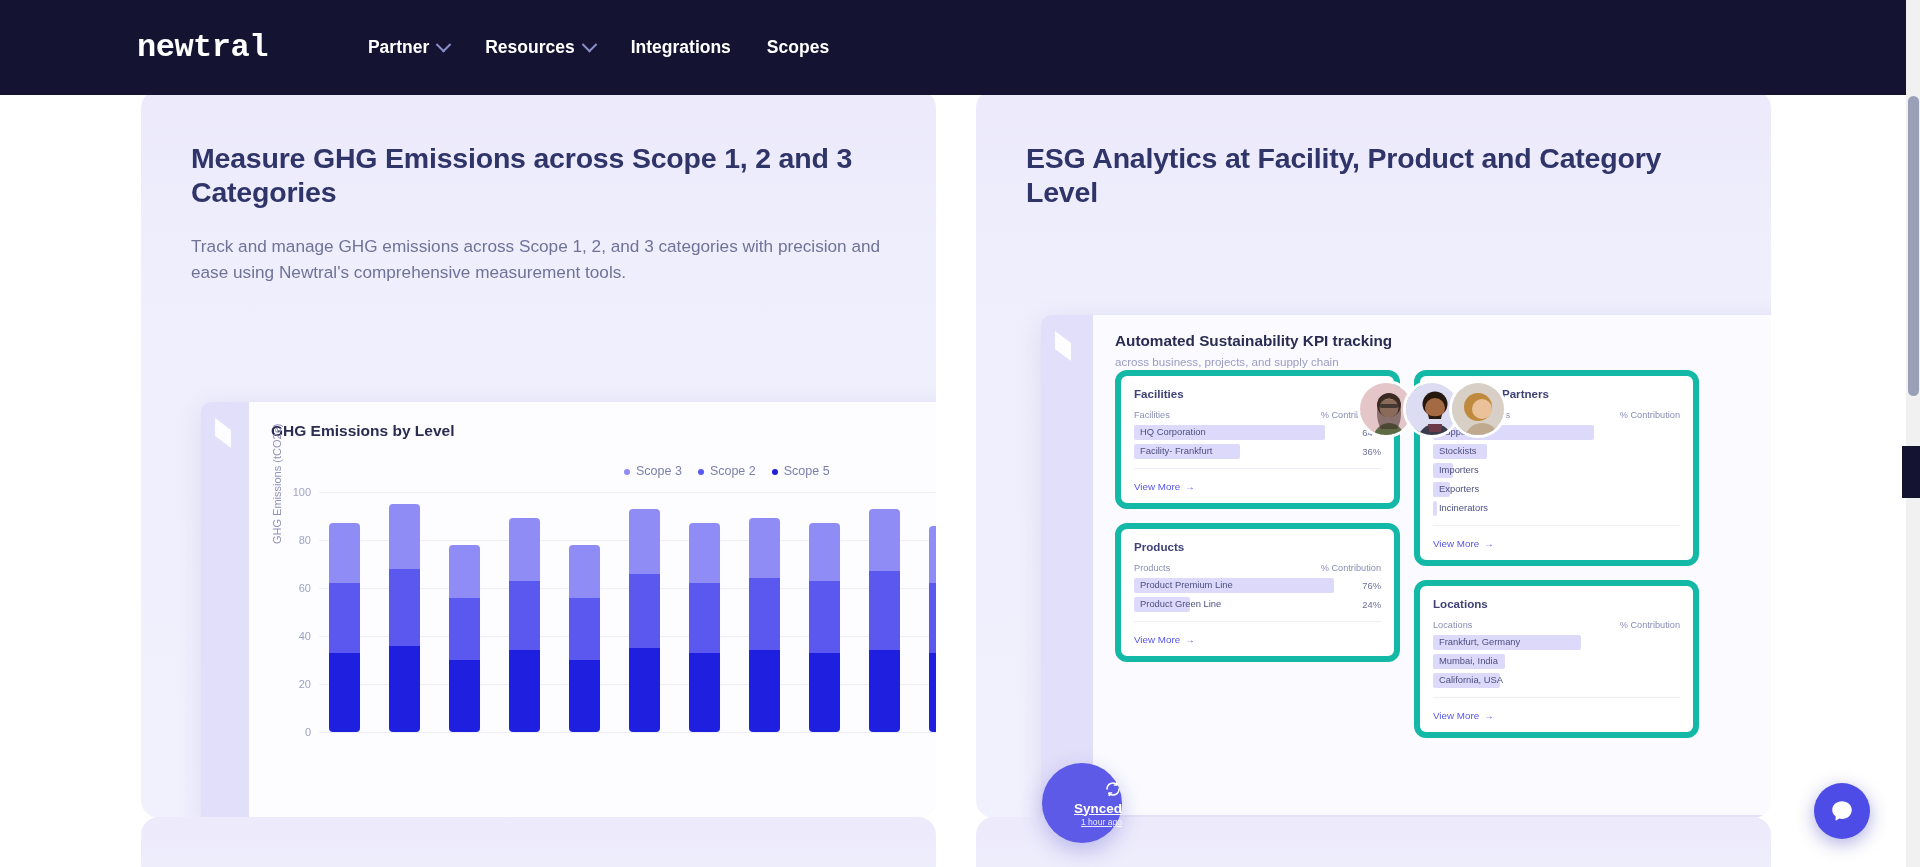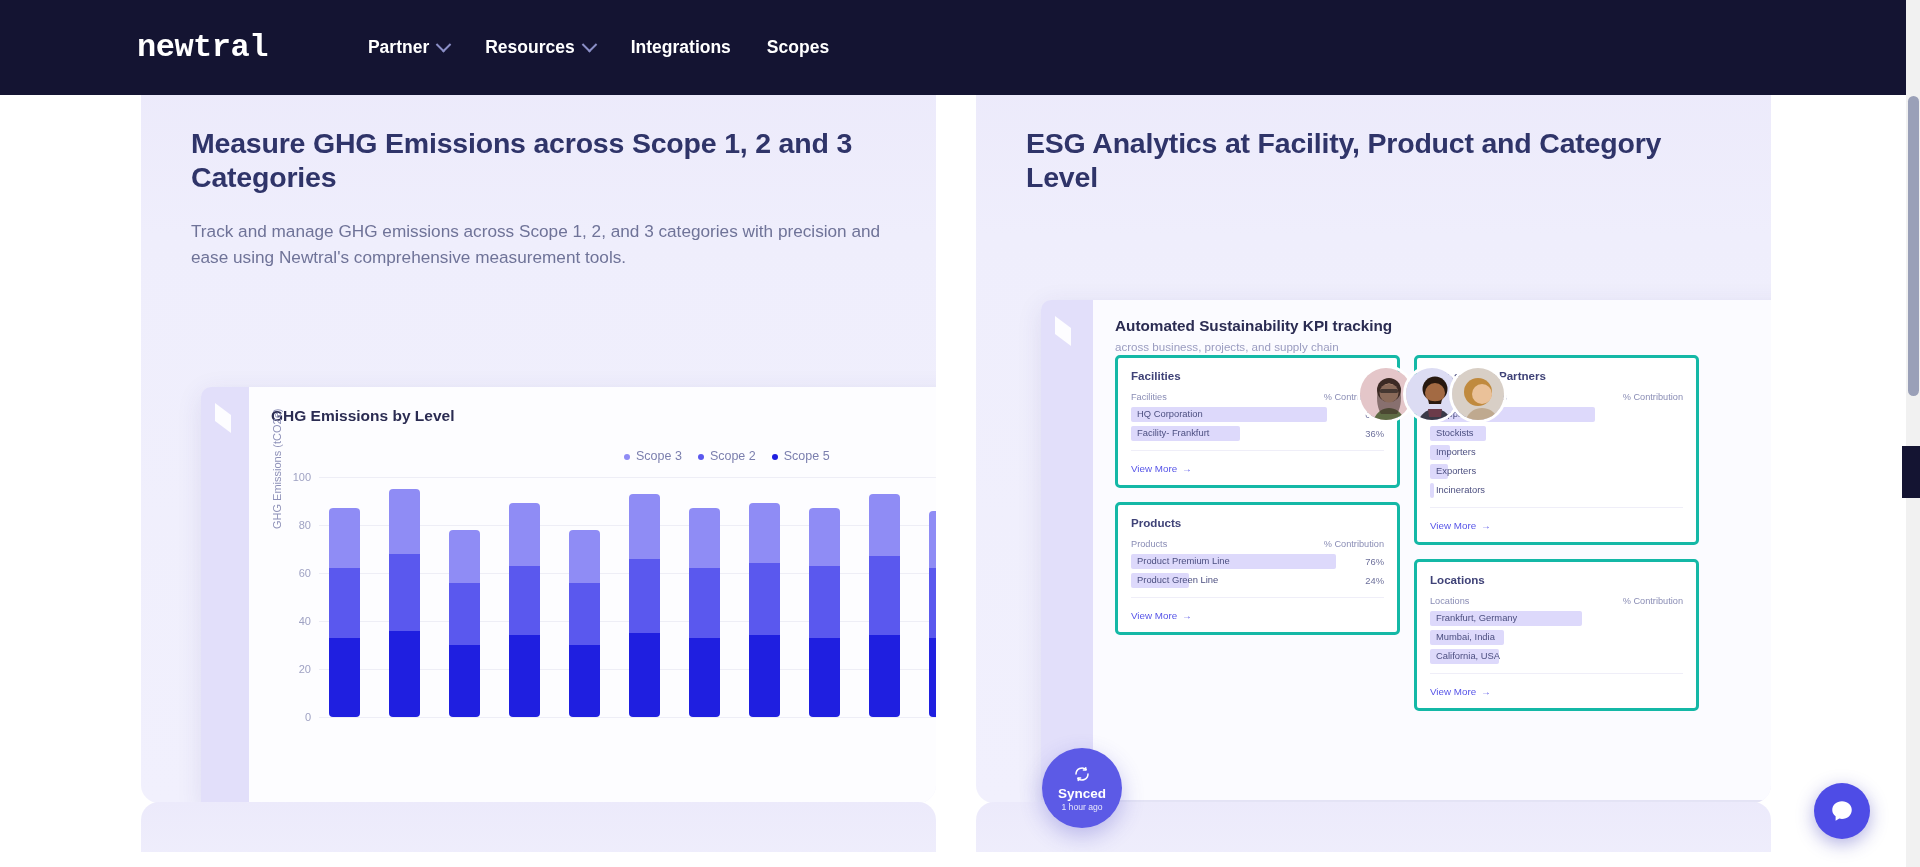--- a/index.html
+++ b/index.html
@@ -57,21 +57,21 @@
     background: #ffffff;
     border: none; border-radius: 6px;
     color: #3f3f7a;
     font-family: "Liberation Sans", sans-serif;
     font-size: 17px; font-weight: 600;
     cursor: pointer;
   }
 
   
   .page {
-    position: absolute; top: 80px; left: 0;
+    position: absolute; top: 95px; left: 0;
     width: 1920px; height: 772px;
     background: #ffffff;
     overflow: hidden;
   }
 
   .cards-row {
     position: absolute;
     top: -5px; left: 141px;
     display: flex;
     gap: 40px;
@@ -226,22 +226,22 @@
   .kpi-h2 { color: #9a9cc0; font-size: 11.6px; margin-top: 5px; }
   .panels {
     position: absolute;
     top: 55px; left: 22px;
     display: flex; gap: 14px;
   }
   .panel-col { display: flex; flex-direction: column; gap: 14px; }
   .panel {
     width: 285px;
     background: #ffffff;
-    border: 3px solid #14b8a6;
-    border-radius: 5px;
+    border: 6px solid #14b8a6;
+    border-radius: 12px;
     padding: 11px 13px 9px 13px;
   }
   .panel-title {
     color: #3f4277;
     font-size: 11.6px;
     font-weight: 700;
     margin-bottom: 10px;
   }
   .prow-head {
     display: flex; justify-content: space-between;
@@ -289,23 +289,24 @@
 
   
   .synced {
     position: absolute;
     left: 1042px; top: 668px;
     width: 80px; height: 80px;
     border-radius: 50%;
     background: #5c5ae6;
     color: #fff;
     display: flex; flex-direction: column;
-    align-items: center; justify-content: center;
+    align-items: flex-end; justify-content: center;
     box-shadow: 0 8px 22px rgba(70,66,200,0.30);
     z-index: 9;
+    text-decoration: underline;
   }
   .synced .lbl { font-size: 13.5px; font-weight: 700; margin-top: 3px; }
   .synced .sub { font-size: 8.6px; opacity: .86; margin-top: 1px; }
 
   
   .avatars {
     position: absolute;
     left: 1357px; top: 285px;
     display: flex;
     z-index: 9;

